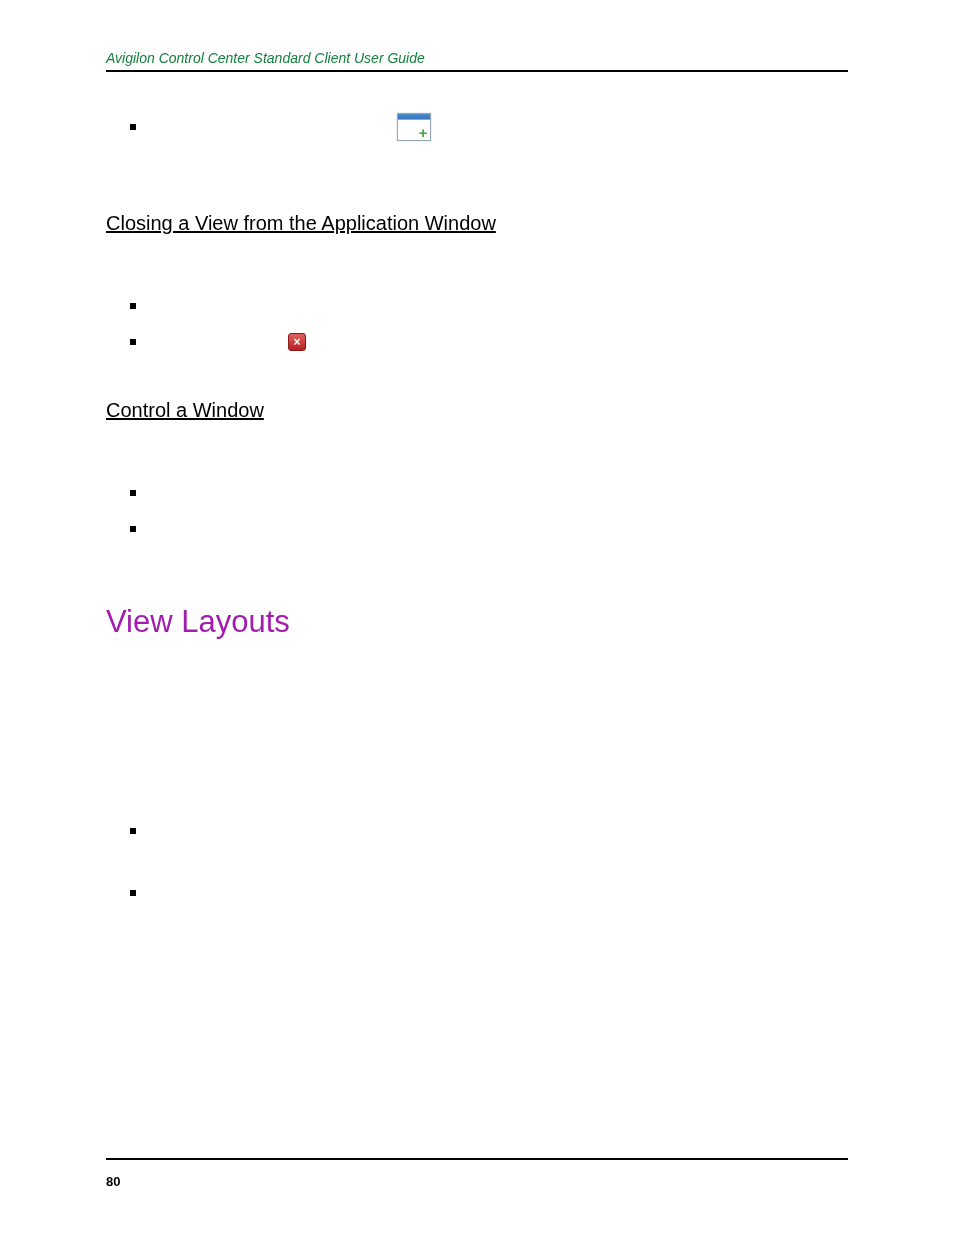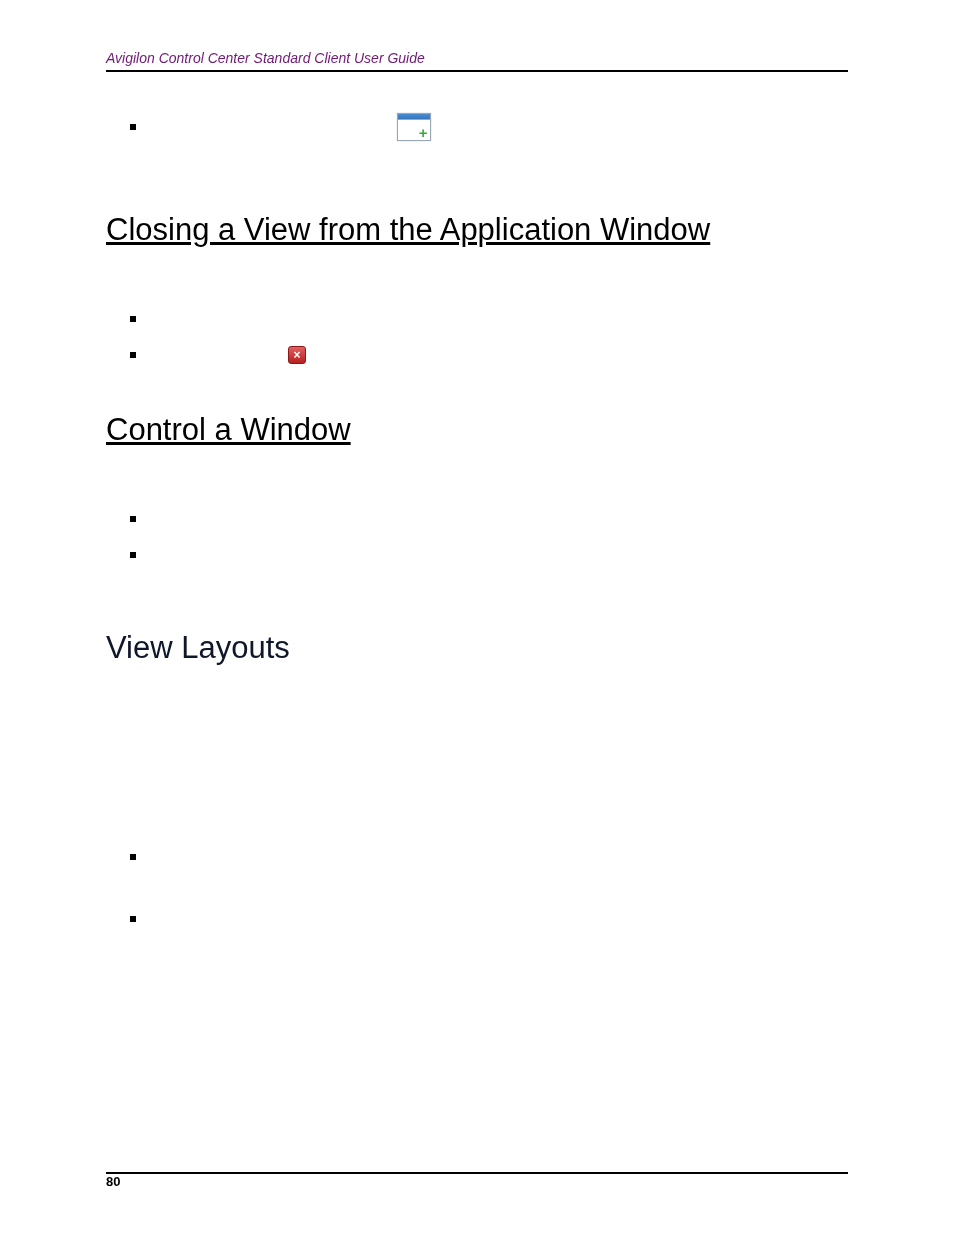--- a/index.html
+++ b/index.html
@@ -14,21 +14,21 @@
       height: 1235px;
       position: relative;
       color: #000;
     }
     .page {
       padding: 50px 106px 0 106px;
     }
     .header-line {
       font-style: italic;
       font-size: 14px;
-      color: #701a75;
+      color: #15803d;
       padding-bottom: 4px;
       border-bottom: 2px solid #000;
     }
     .content {
       padding-top: 40px;
     }
     .bullet-row {
       display: flex;
       align-items: flex-start;
       margin-left: 24px;
@@ -45,33 +45,33 @@
     .bullet-content {
       flex: 1;
       line-height: 28px;
       display: flex;
       align-items: center;
       flex-wrap: wrap;
       gap: 6px;
       min-height: 30px;
     }
     .section-heading {
-      font-size: 31px;
+      font-size: 20px;
       font-weight: 400;
       text-decoration: underline;
       margin-top: 70px;
       margin-bottom: 28px;
       color: #000;
     }
     .main-heading {
       font-size: 31px;
       font-weight: 400;
       margin-top: 60px;
       margin-bottom: 28px;
-      color: #0f172a;
+      color: #a21caf;
     }
     .intro-gap {
       height: 28px;
     }
     .para-gap {
       height: 120px;
     }
     .icon-new-window {
       display: inline-flex;
       width: 34px;
@@ -116,21 +116,21 @@
       font-weight: bold;
       font-size: 12px;
       line-height: 12px;
     }
     .footer {
       position: absolute;
       bottom: 46px;
       left: 106px;
       right: 106px;
       border-top: 2px solid #000;
-      padding-top: 0;
+      padding-top: 14px;
       font-size: 13px;
       font-weight: bold;
     }
     .spacer-lg {
       height: 26px;
     }
   </style>
 </head>
 <body>
 

